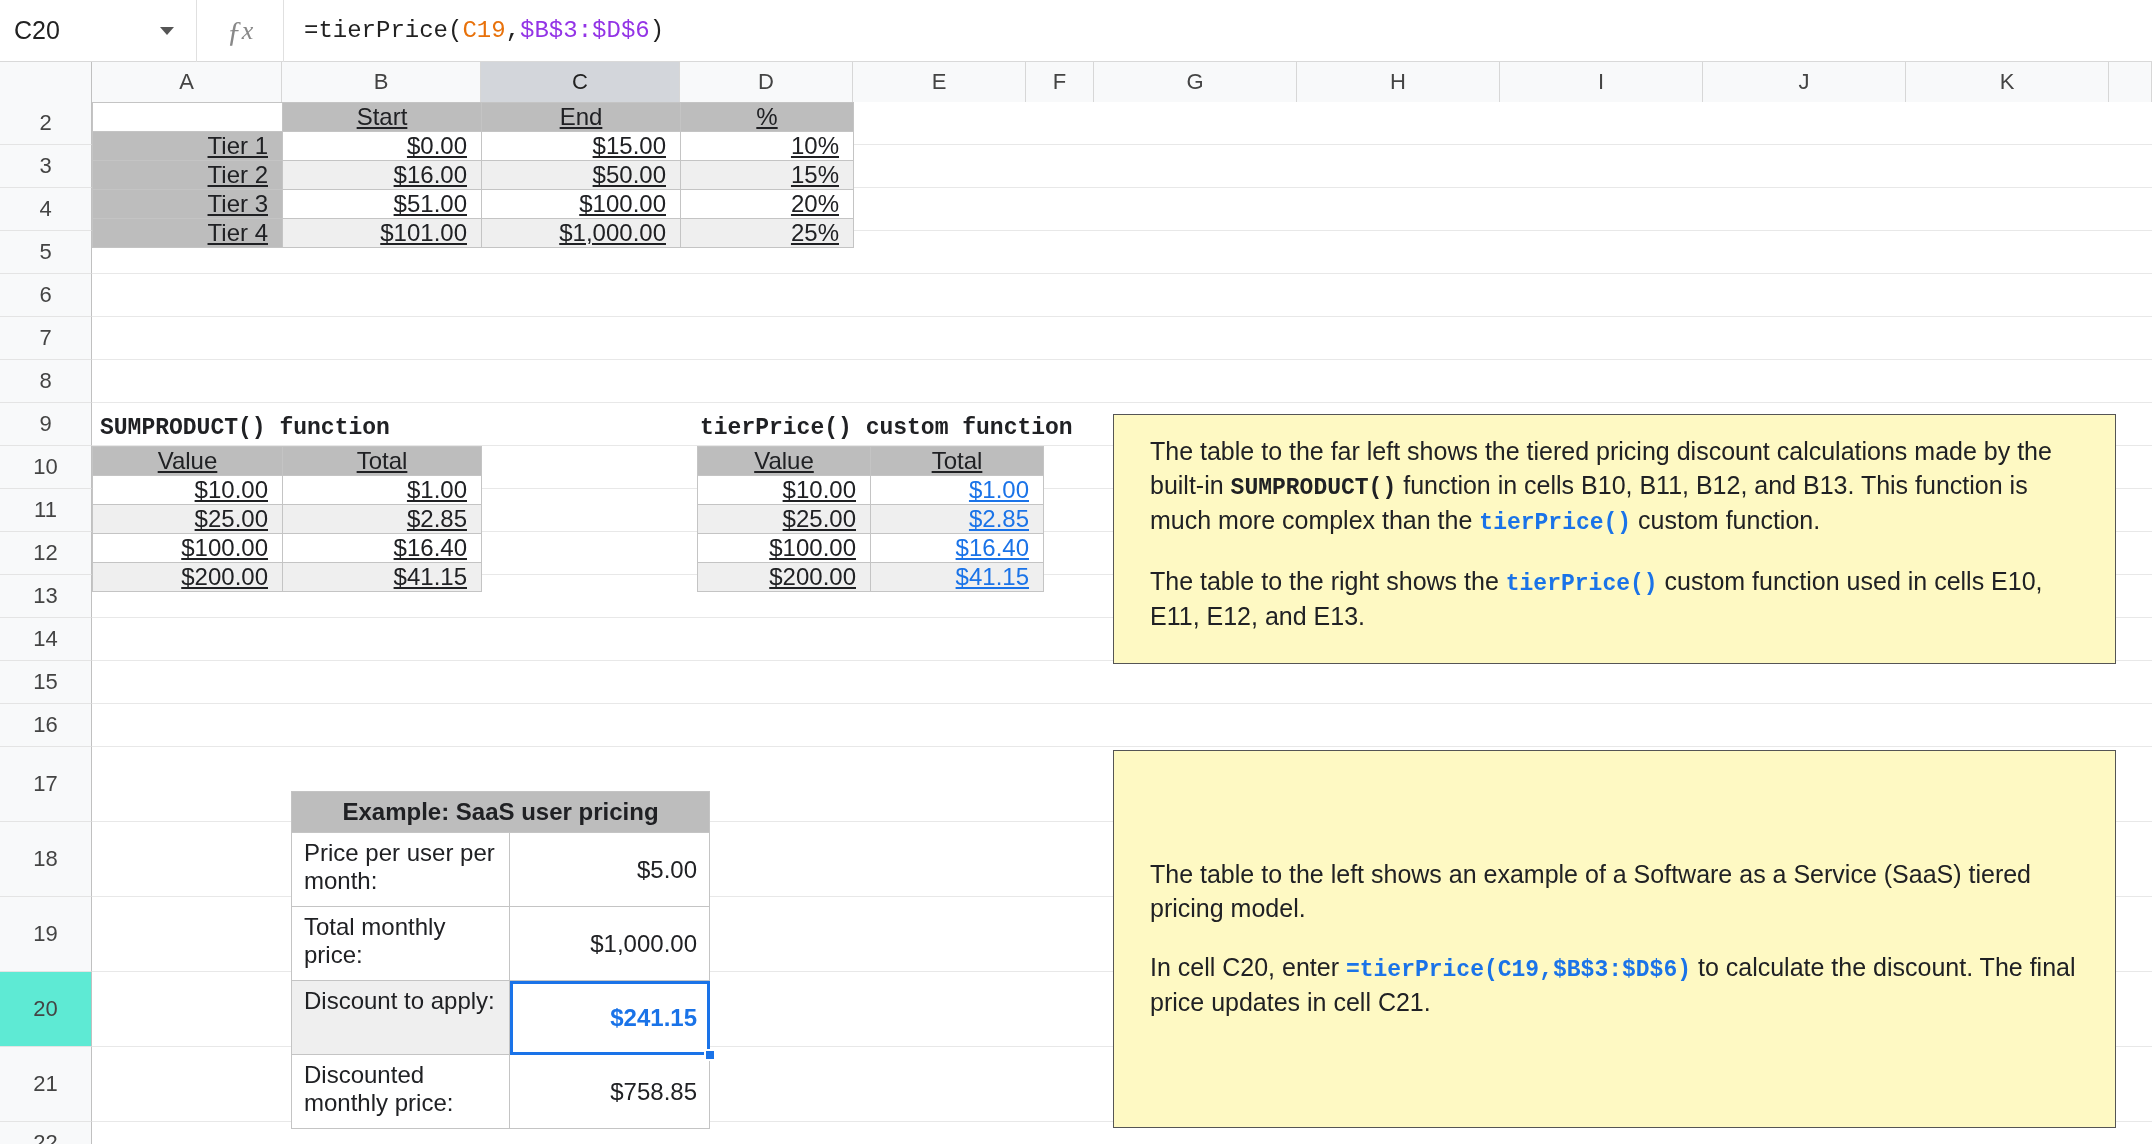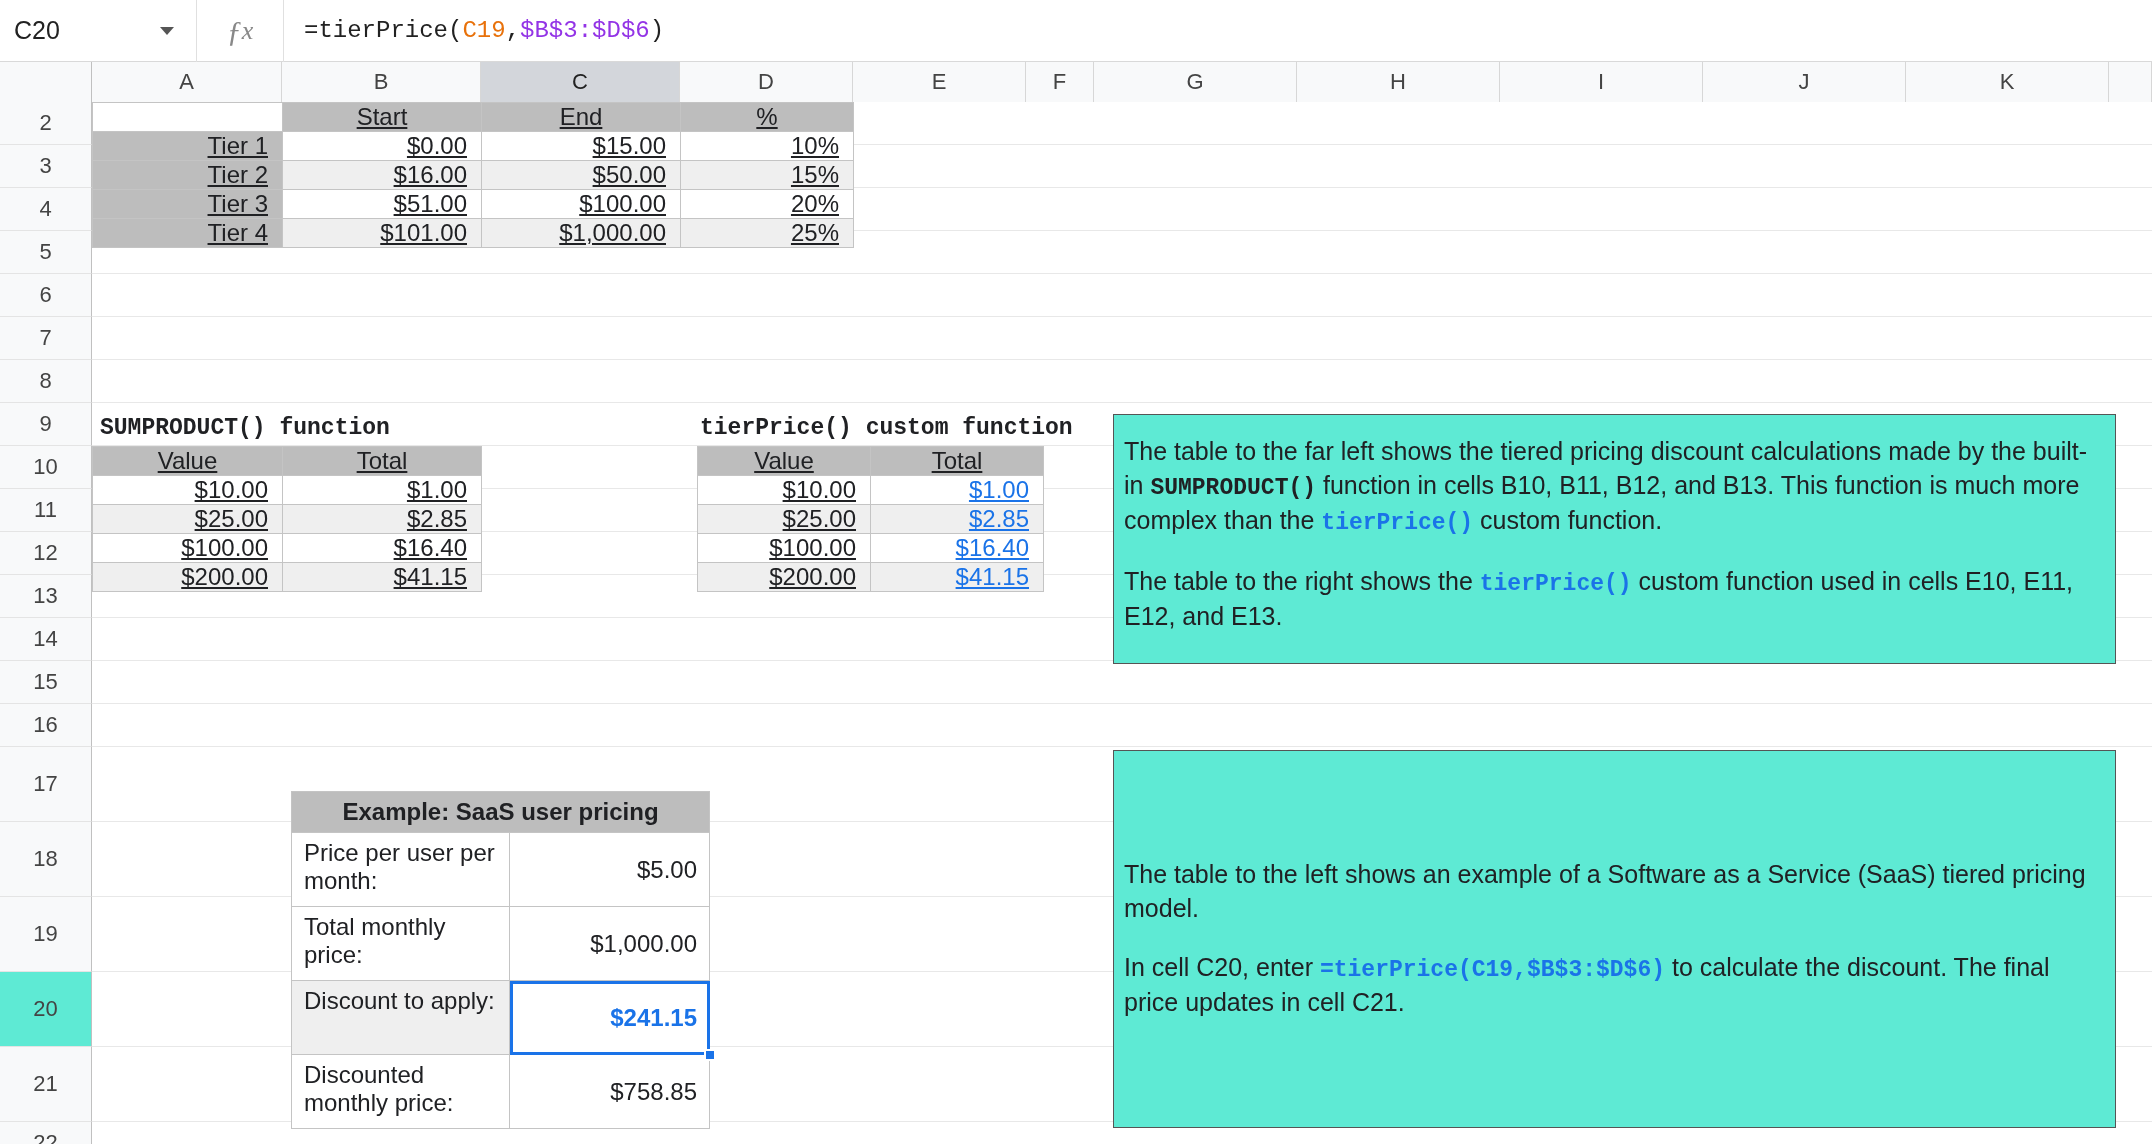--- a/index.html
+++ b/index.html
@@ -155,23 +155,23 @@
 
   .caption {
     font-family: "Liberation Mono", monospace;
     font-size: 23px;
     font-weight: bold;
     color: #202124;
     white-space: nowrap;
   }
 
   .note-box {
-    background: #5eead4;
+    background: #fef9c3;
     border: 1px solid #555;
-    padding: 20px 10px;
+    padding: 20px 36px;
     font-size: 25px;
     line-height: 1.35;
     color: #202124;
   }
   .note-box p { margin: 0 0 26px 0; }
   .note-box p:last-child { margin-bottom: 0; }
   .mono { font-family: "Liberation Mono", monospace; font-weight: bold; font-size: 23px; }
   .mono-blue { font-family: "Liberation Mono", monospace; font-weight: bold; font-size: 23px; color: #1a73e8; }
 
   

